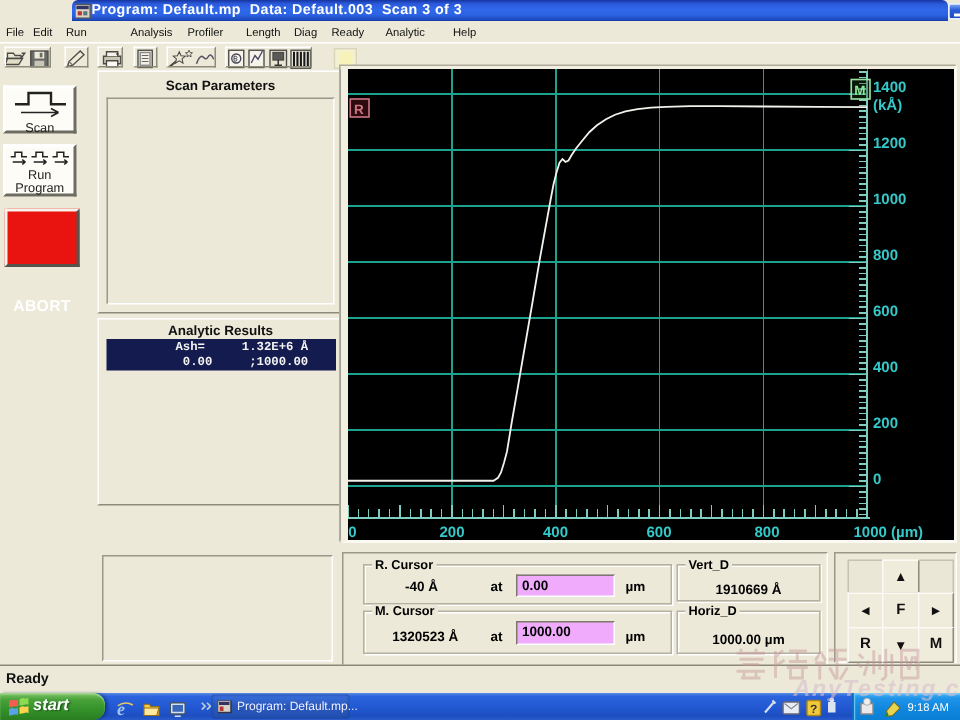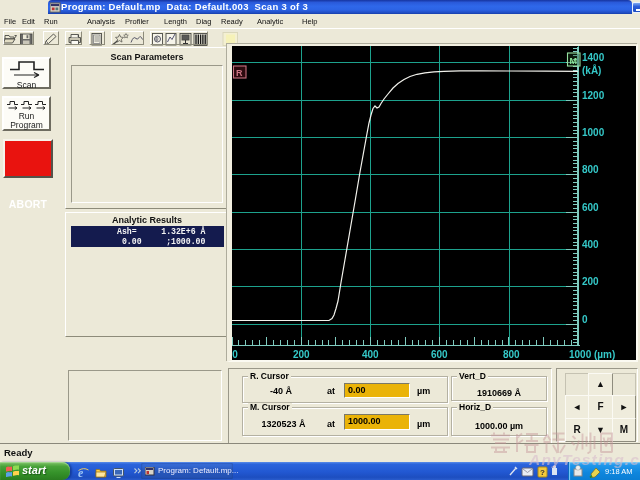--- a/index.html
+++ b/index.html
@@ -4,21 +4,21 @@
 html,body{width:640px;height:480px;overflow:hidden;}
 body{font-family:"Liberation Sans",sans-serif;position:relative;background:#ece9d8;}
 .abs{position:absolute;}
 .b{font-weight:bold;}
 .sunk{border-top:1px solid #9a9889;border-left:1px solid #9a9889;border-bottom:1px solid #fff;border-right:1px solid #fff;}
 .rais{border-top:1px solid #fff;border-left:1px solid #fff;border-bottom:1px solid #8d8b7a;border-right:1px solid #8d8b7a;}
 .btn3d{background:#fdfcf7;border-top:2px solid #fff;border-left:2px solid #fff;border-bottom:2px solid #6e6c60;border-right:2px solid #6e6c60;}
 .grp{border:1px solid #b4b1a2;box-shadow:1px 1px 0 #fff inset, 1px 1px 0 #fff;}
 .glab{position:absolute;top:-5px;left:5px;background:#ece9d8;padding:0 2px;font-size:8.5px;font-weight:bold;line-height:9px;}
 .padbtn{background:#efecdc;border-top:1px solid #fbfaf4;border-left:1px solid #fbfaf4;border-bottom:1px solid #8e8c7e;border-right:1px solid #8e8c7e;text-align:center;font-size:9px;color:#111;}
-.inp{position:absolute;background:#eab308;border-top:1.5px solid #7a7868;border-left:1.5px solid #7a7868;border-bottom:1px solid #fff;border-right:1px solid #fff;font-size:9px;font-weight:bold;line-height:13px;padding-left:3px;}
+.inp{position:absolute;background:#f0abfc;border-top:1.5px solid #7a7868;border-left:1.5px solid #7a7868;border-bottom:1px solid #fff;border-right:1px solid #fff;font-size:9px;font-weight:bold;line-height:13px;padding-left:3px;}
 </style></head>
 <body>
 
 <div class="abs" id="titlebar" style="left:0;top:0;width:584px;height:14px;background:linear-gradient(180deg,#1634a0 0%,#2a5ada 18%,#2f68ea 45%,#2c63e4 70%,#1f4cc2 92%,#163da8 100%);border-radius:4px 4px 0 0;margin-left:48px;">
   <svg class="abs" style="left:2px;top:2px;" width="11" height="11" viewBox="0 0 12 12">
       <rect x="0" y="1" width="11" height="10" fill="#d8d4c8" stroke="#555"></rect>
       <rect x="1" y="2" width="9" height="2.5" fill="#336"></rect>
       <rect x="2" y="6" width="3" height="3" fill="#b33"></rect>
       <rect x="6" y="6" width="3" height="3" fill="#577"></rect>
     </svg>

